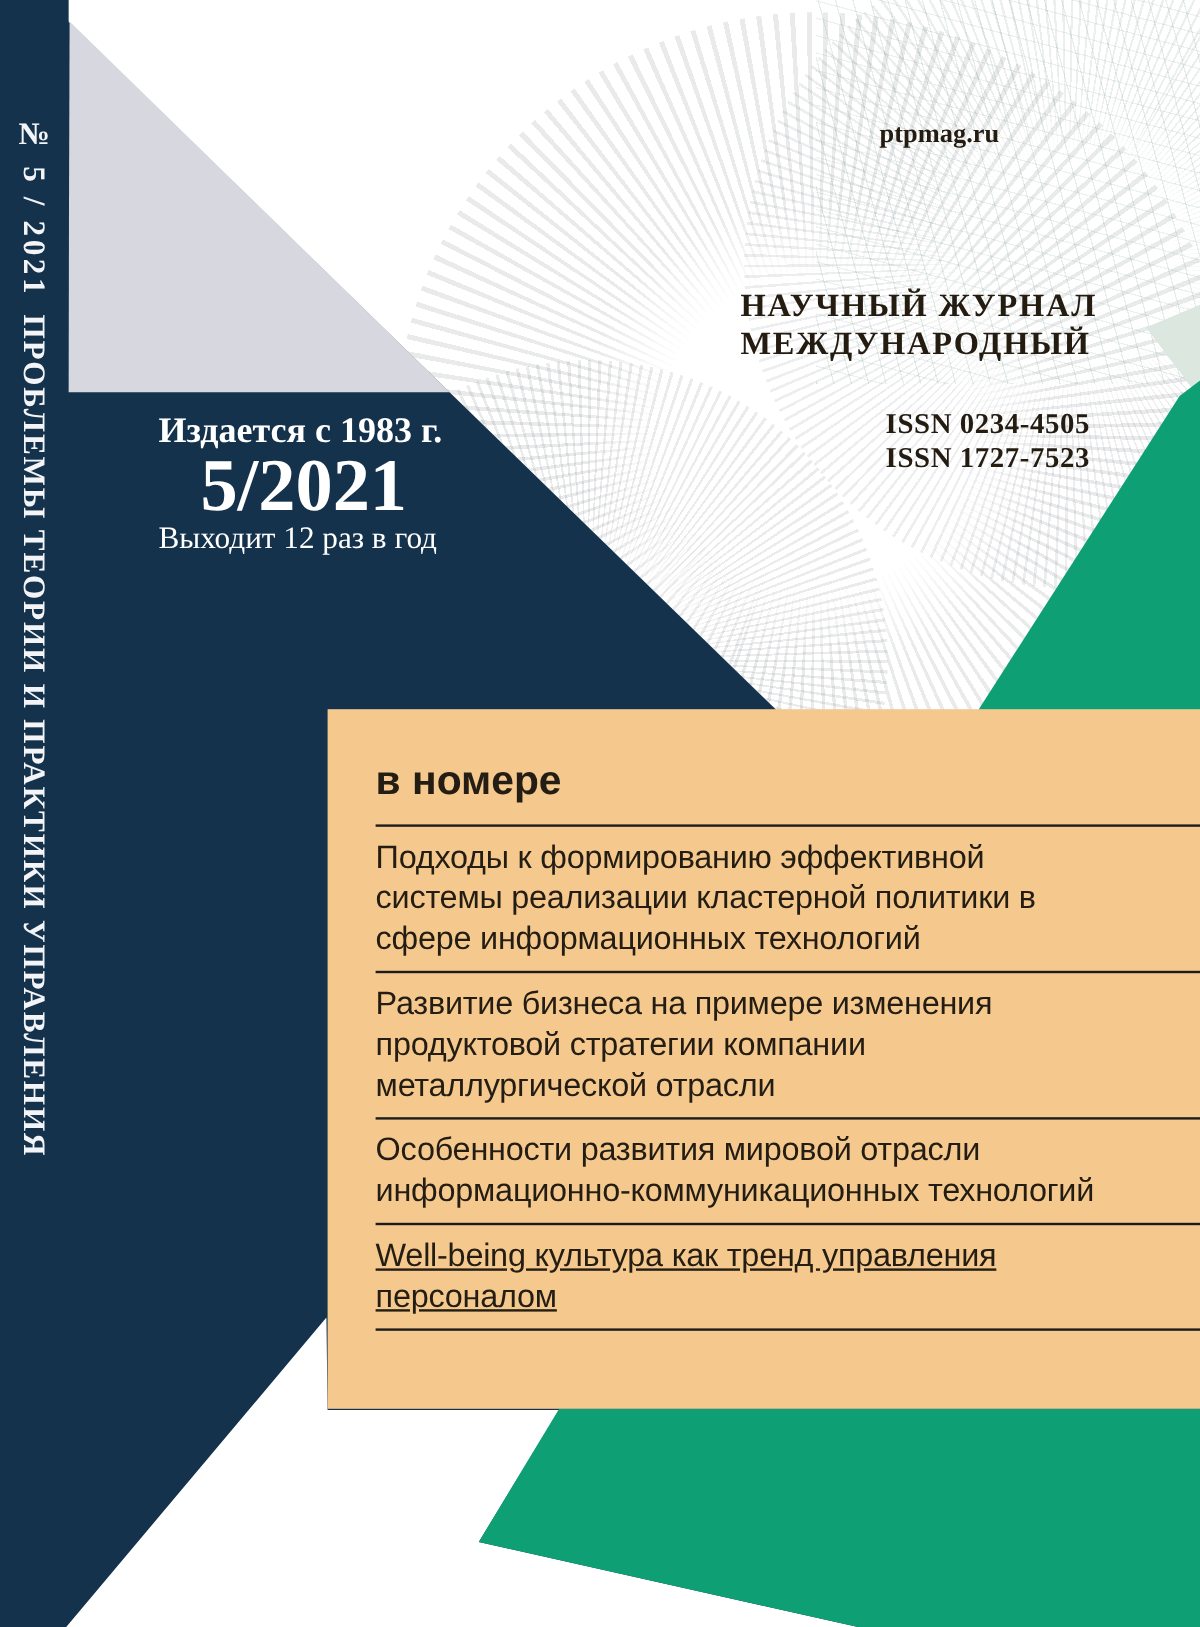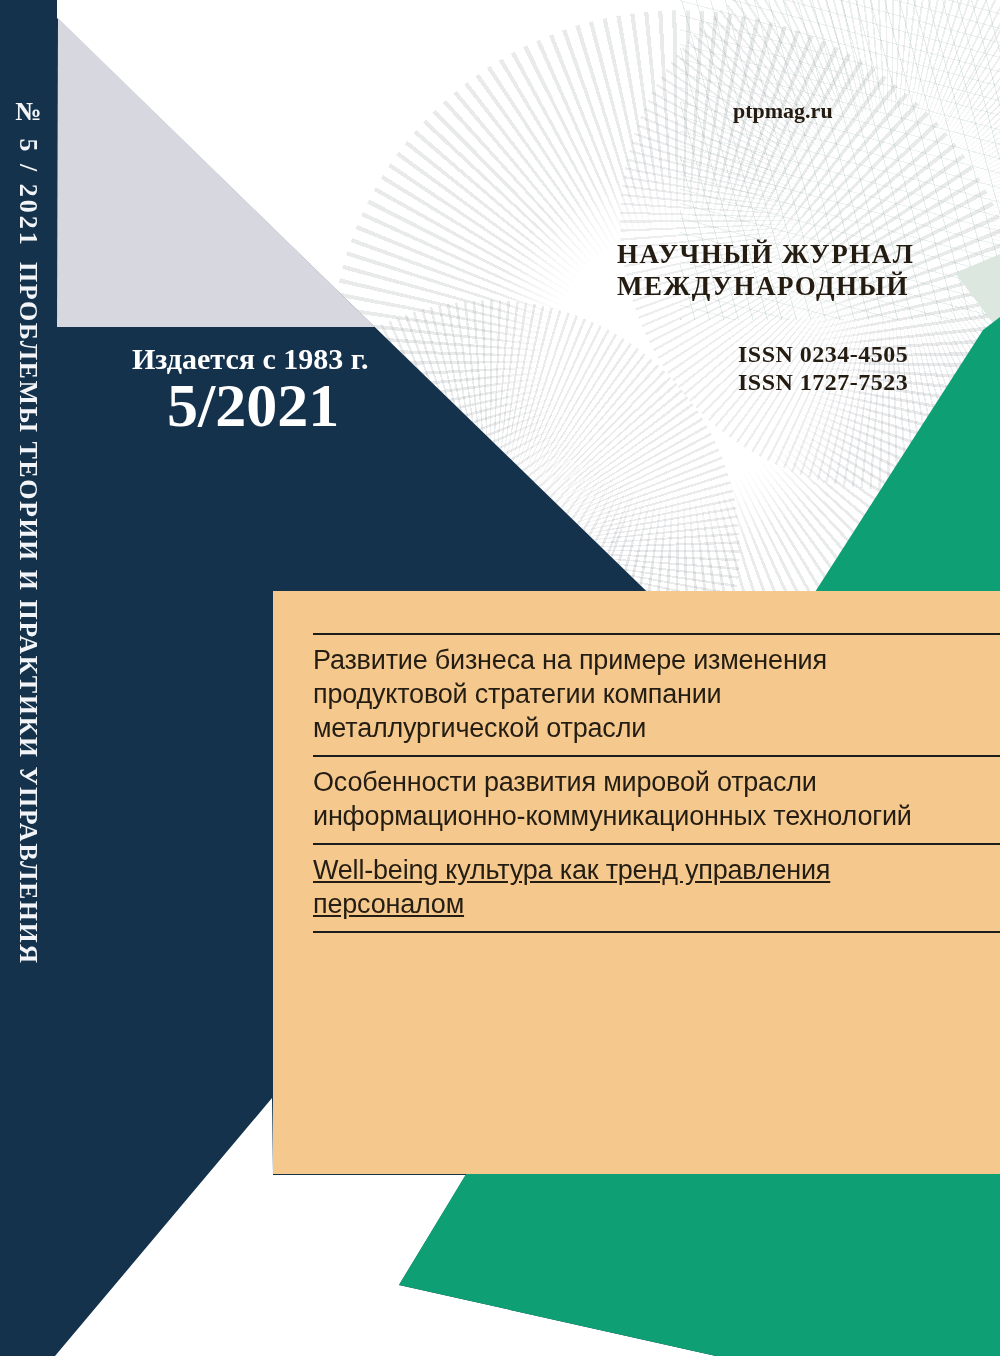--- a/index.html
+++ b/index.html
@@ -120,28 +120,33 @@
   <div class="spine-text spine-title">ПРОБЛЕМЫ ТЕОРИИ И ПРАКТИКИ УПРАВЛЕНИЯ</div>
 
   <div class="site-url">ptpmag.ru</div>
   <div class="journal-type">
     <div>НАУЧНЫЙ ЖУРНАЛ</div>
     <div>МЕЖДУНАРОДНЫЙ</div>
   </div>
 
   <div class="since">Издается с 1983 г.</div>
   <div class="issue-number">5/2021</div>
+  <div class="frequency">Выходит 12 раз в год</div>
 
   <div class="issn">
     <div>ISSN 0234-4505</div>
     <div>ISSN 1727-7523</div>
   </div>
 
   <div class="toc-panel">
+    <div class="toc-heading">в номере</div>
     <div class="toc-list">
+      <div class="toc-item">
+        <div class="toc-text">Подходы к формированию эффективной системы реализации кластерной политики в сфере информационных технологий</div>
+      </div>
       <div class="toc-item">
         <div class="toc-text">Развитие бизнеса на примере изменения продуктовой стратегии компании металлургической отрасли</div>
       </div>
       <div class="toc-item">
         <div class="toc-text">Особенности развития мировой отрасли информационно-коммуникационных технологий</div>
       </div>
       <div class="toc-item">
         <div class="toc-text">Well-being культура как тренд управления персоналом</div>
       </div>
     </div>

